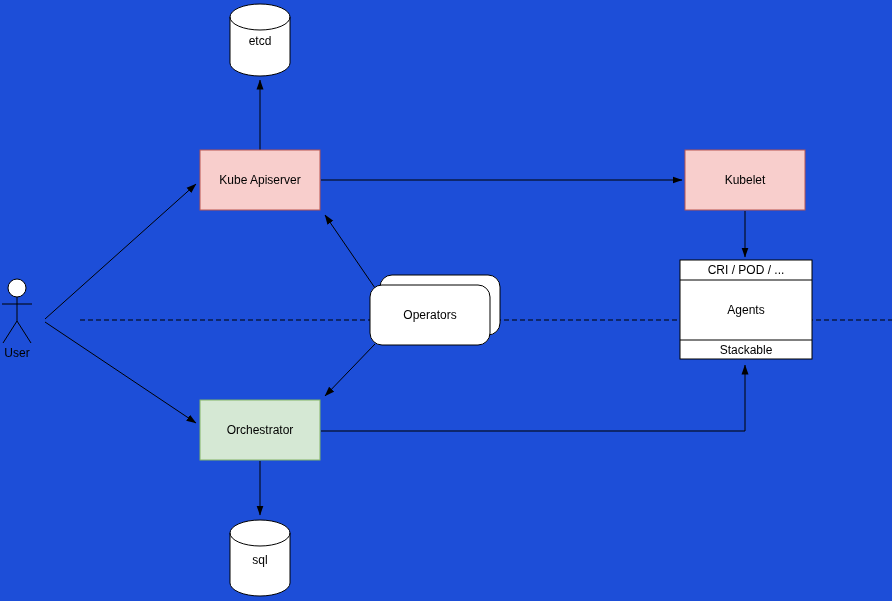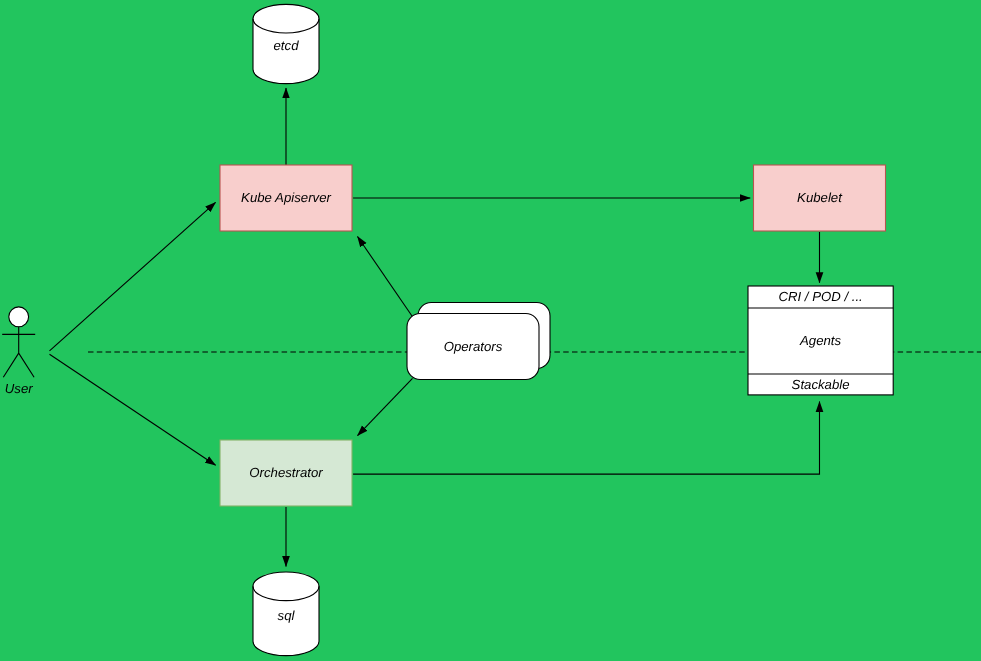--- a/index.html
+++ b/index.html
@@ -5,23 +5,22 @@
   html, body {
     margin: 0;
     padding: 0;
     background: #ffffff;
     font-family: "Liberation Sans", sans-serif;
   }
   .canvas {
     position: relative;
     width: 892px;
     height: 601px;
-    background: #22c55e;
+    background: #1d4ed8;
     overflow: hidden;
-    font-style: italic;
   }
   svg text {
     font-family: "Liberation Sans", sans-serif;
     font-size: 12px;
     fill: #000000;
     text-anchor: middle;
   }
   .edge {
     stroke: #000000;
     stroke-width: 1;

